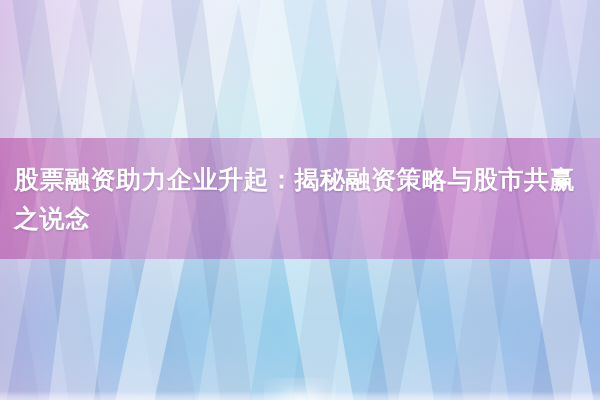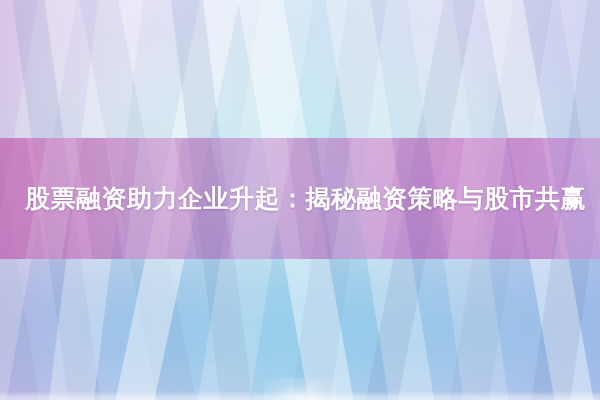--- a/index.html
+++ b/index.html
@@ -117,21 +117,21 @@
 
   
   .title-wrap {
     position: absolute;
     left: 0;
     right: 0;
     top: 138px;
     height: 121px;
     display: flex;
     flex-direction: column;
-    align-items: flex-end;
+    align-items: flex-start;
     justify-content: center;
     padding: 0 14px;
     box-sizing: border-box;
   }
   .title-line {
     color: #ffffff;
     font-size: 25px;
     font-weight: bold;
     line-height: 1.55;
     letter-spacing: 0.5px;
@@ -216,19 +216,20 @@
       <div class="pw" style="left:57%; width:8%; transform:skewX(-9deg);"></div>
       <div class="pw dk" style="left:67%; width:6%; transform:skewX(10deg);"></div>
       <div class="pw" style="left:76%; width:7%; transform:skewX(-8deg);"></div>
       <div class="pw dk" style="left:86%; width:6%; transform:skewX(9deg);"></div>
       <div class="pw" style="left:94%; width:8%; transform:skewX(-10deg);"></div>
     </div>
   </div>
 
   <div class="title-wrap">
     <div class="title-line">股票融资助力企业升起：揭秘融资策略与股市共赢</div>
+    <div class="title-line">之说念</div>
   </div>
 
   <div class="bottom-haze"></div>
   <div class="bottom-strip"></div>
   <div class="watermark"></div>
 
 </div>
 
 </body></html>

